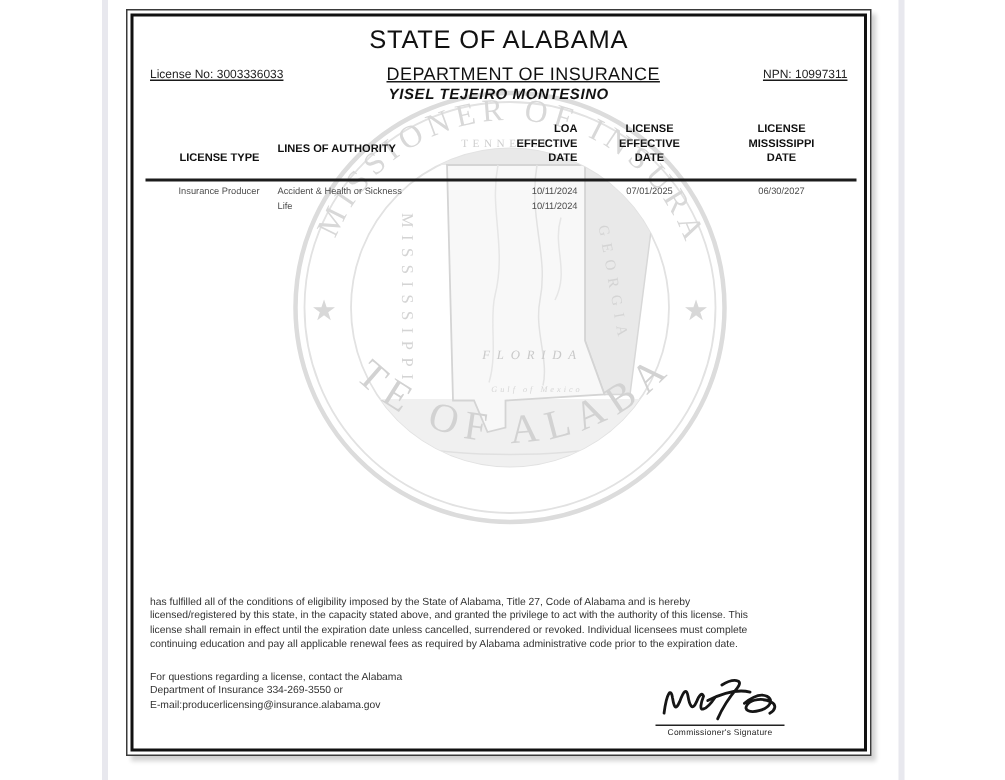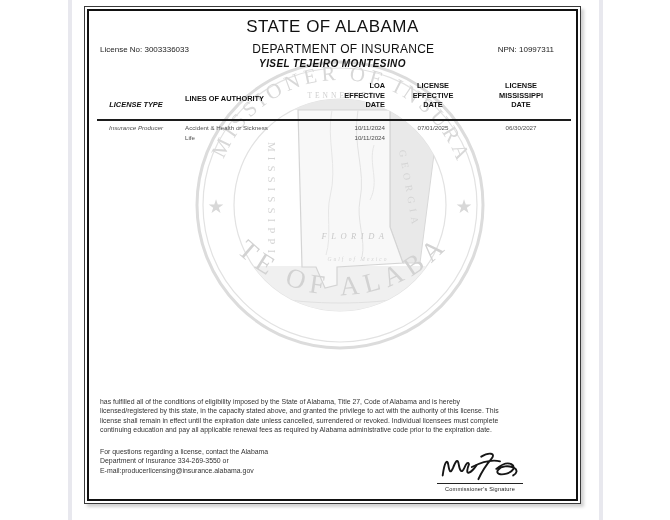--- a/index.html
+++ b/index.html
@@ -14,26 +14,26 @@
     position:absolute;left:84px;top:6px;width:497px;height:498px;box-sizing:border-box;
     background:#fff;border:1px solid #3a3a3a;padding:2px;
     box-shadow:3px 3px 3px rgba(0,0,0,0.18);
   }
   .page-inner{
     position:relative;width:100%;height:100%;box-sizing:border-box;
     border:2px solid #111;overflow:hidden;background:#fff;
   }
   .seal-wrap{position:absolute;left:91px;top:34px;width:320px;height:320px;}
   .doc-title{position:absolute;top:6px;left:0;right:0;text-align:center;font-size:17px;letter-spacing:0.5px;color:#111;}
-  .lic-row{position:absolute;top:31px;left:11px;right:22px;display:flex;justify-content:space-between;align-items:center;}
+  .lic-row{position:absolute;top:31px;left:11px;right:11px;display:flex;justify-content:space-between;align-items:center;text-decoration:underline;}
   .lic-small{font-size:8px;color:#222;}
   .dept{font-size:12px;color:#111;letter-spacing:0.3px;}
   .licensee{position:absolute;top:47px;left:0;right:0;text-align:center;font-size:10px;font-weight:bold;font-style:italic;color:#111;letter-spacing:0.4px;}
   .tbl-head{position:absolute;top:70px;left:10px;display:flex;align-items:flex-end;font-size:7.4px;font-weight:bold;line-height:1.3;color:#111;}
-  .c1{width:74px;text-align:center;font-style:italic;}
+  .c1{width:74px;text-align:right;}
   .c2{width:130px;text-align:left;padding-left:12px;box-sizing:border-box;}
   .c3{width:82px;text-align:right;}
   .c4{width:96px;text-align:center;}
   .c5{width:80px;text-align:center;}
   .tbl-head .c2{margin-bottom:6px;}
   .head-rule{position:absolute;top:108px;left:8px;width:474px;height:2px;background:#1c1c1c;}
   .tbl-row{position:absolute;left:10px;display:flex;font-size:6.2px;color:#4d4d4d;line-height:1.2;}
   .tbl-row.r1{top:113px;}
   .tbl-row.r2{top:123px;}
   .legal{position:absolute;top:386px;left:11px;width:414px;font-size:6.9px;line-height:1.35;color:#333;}

